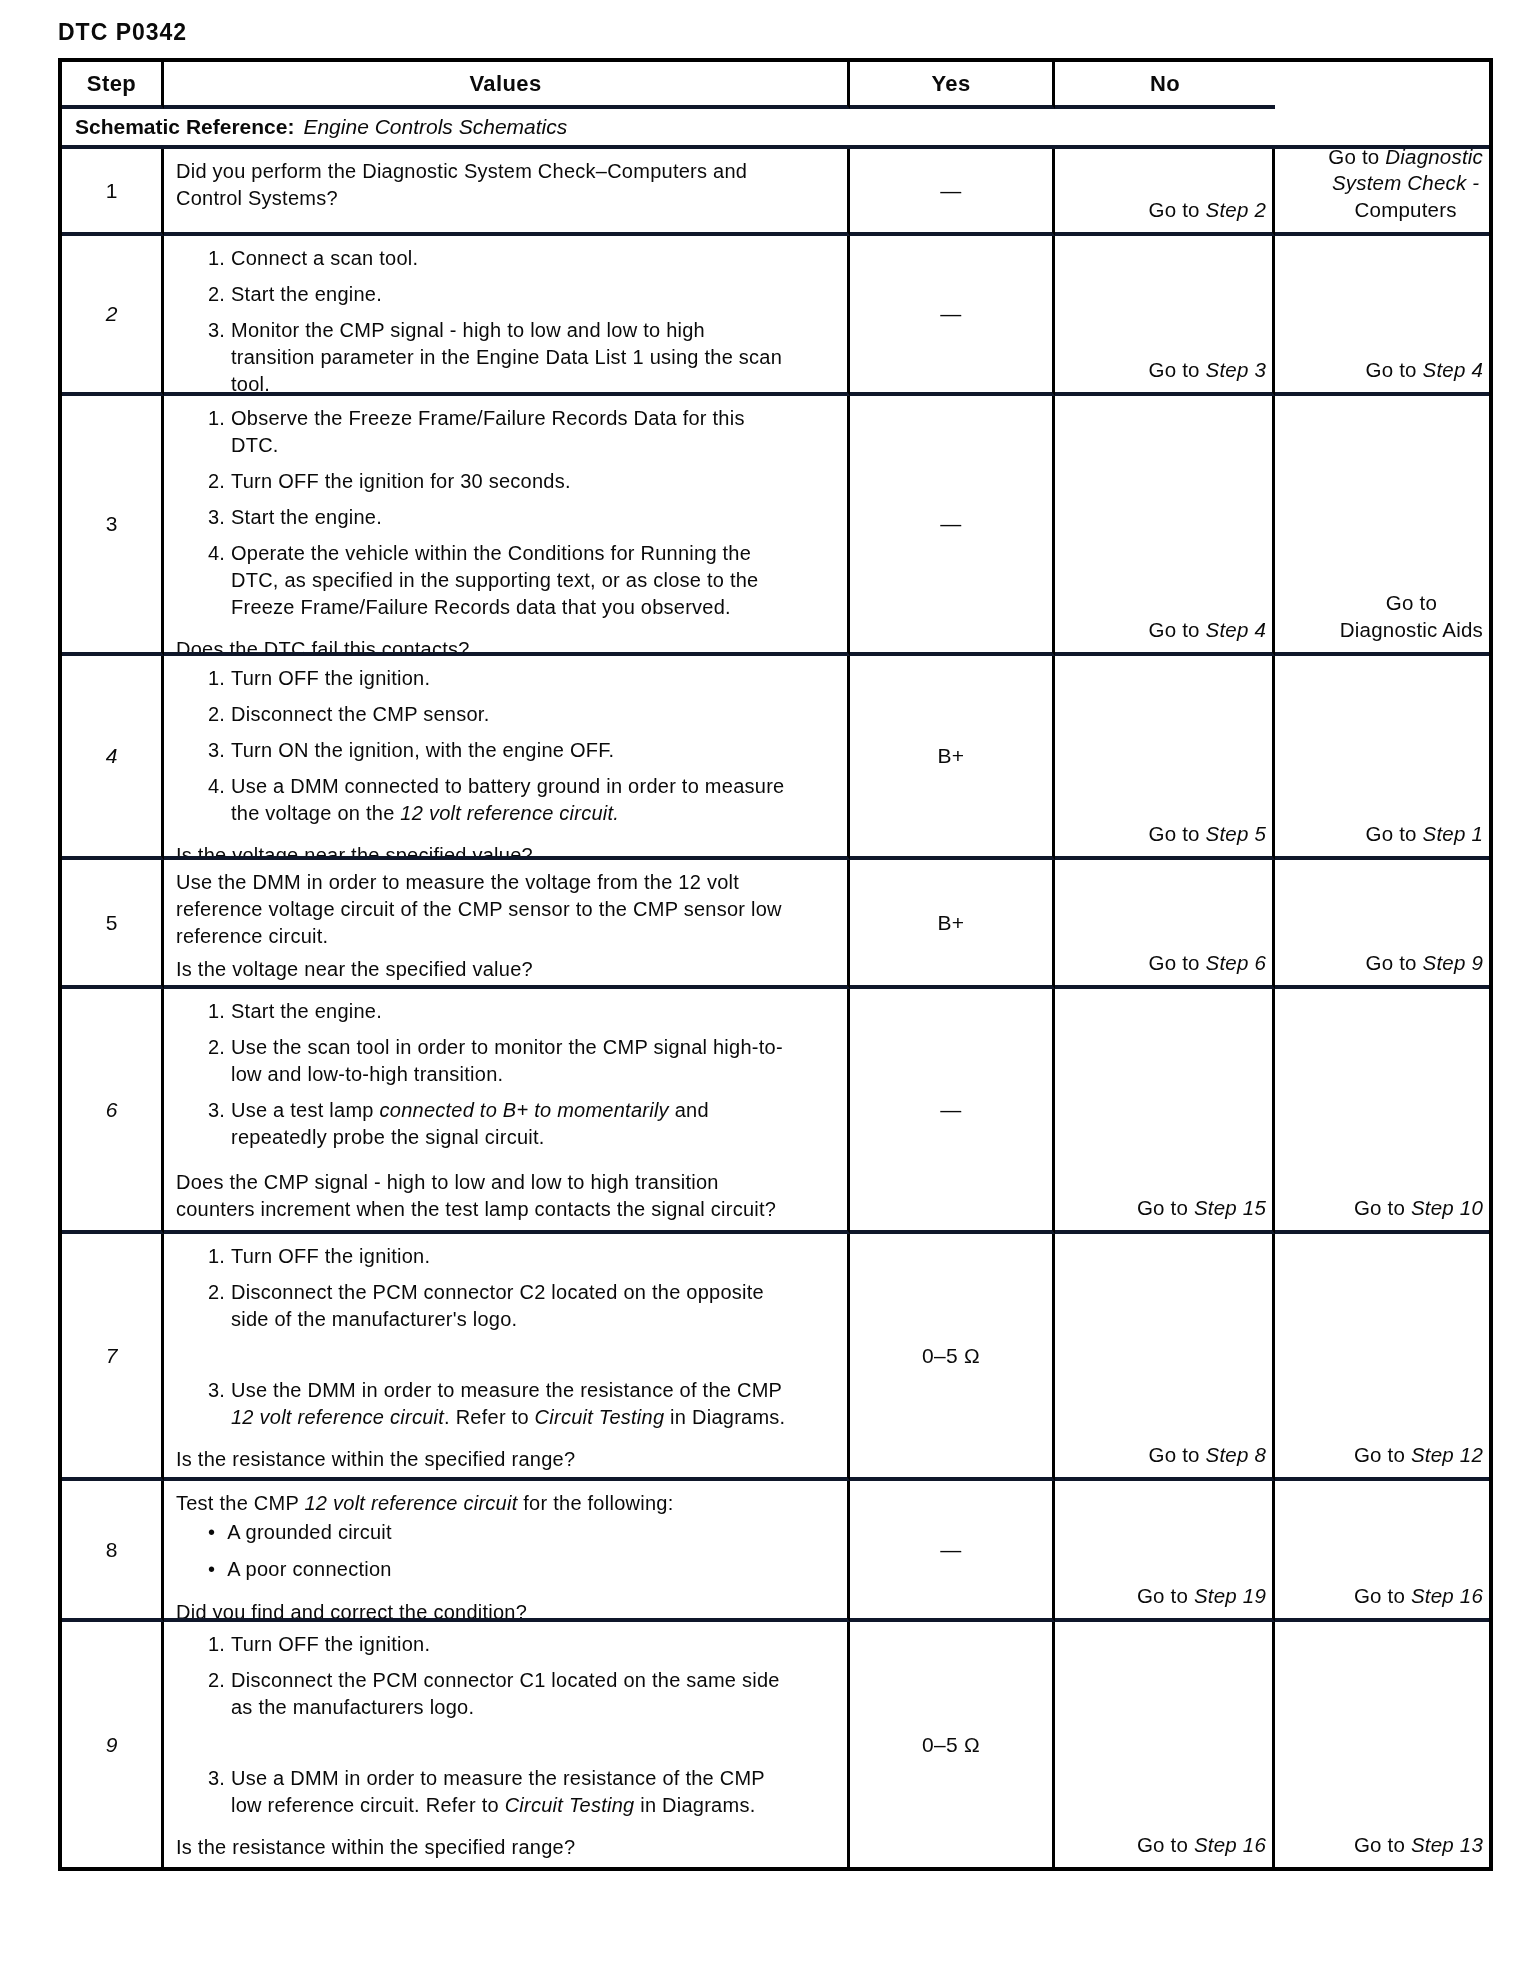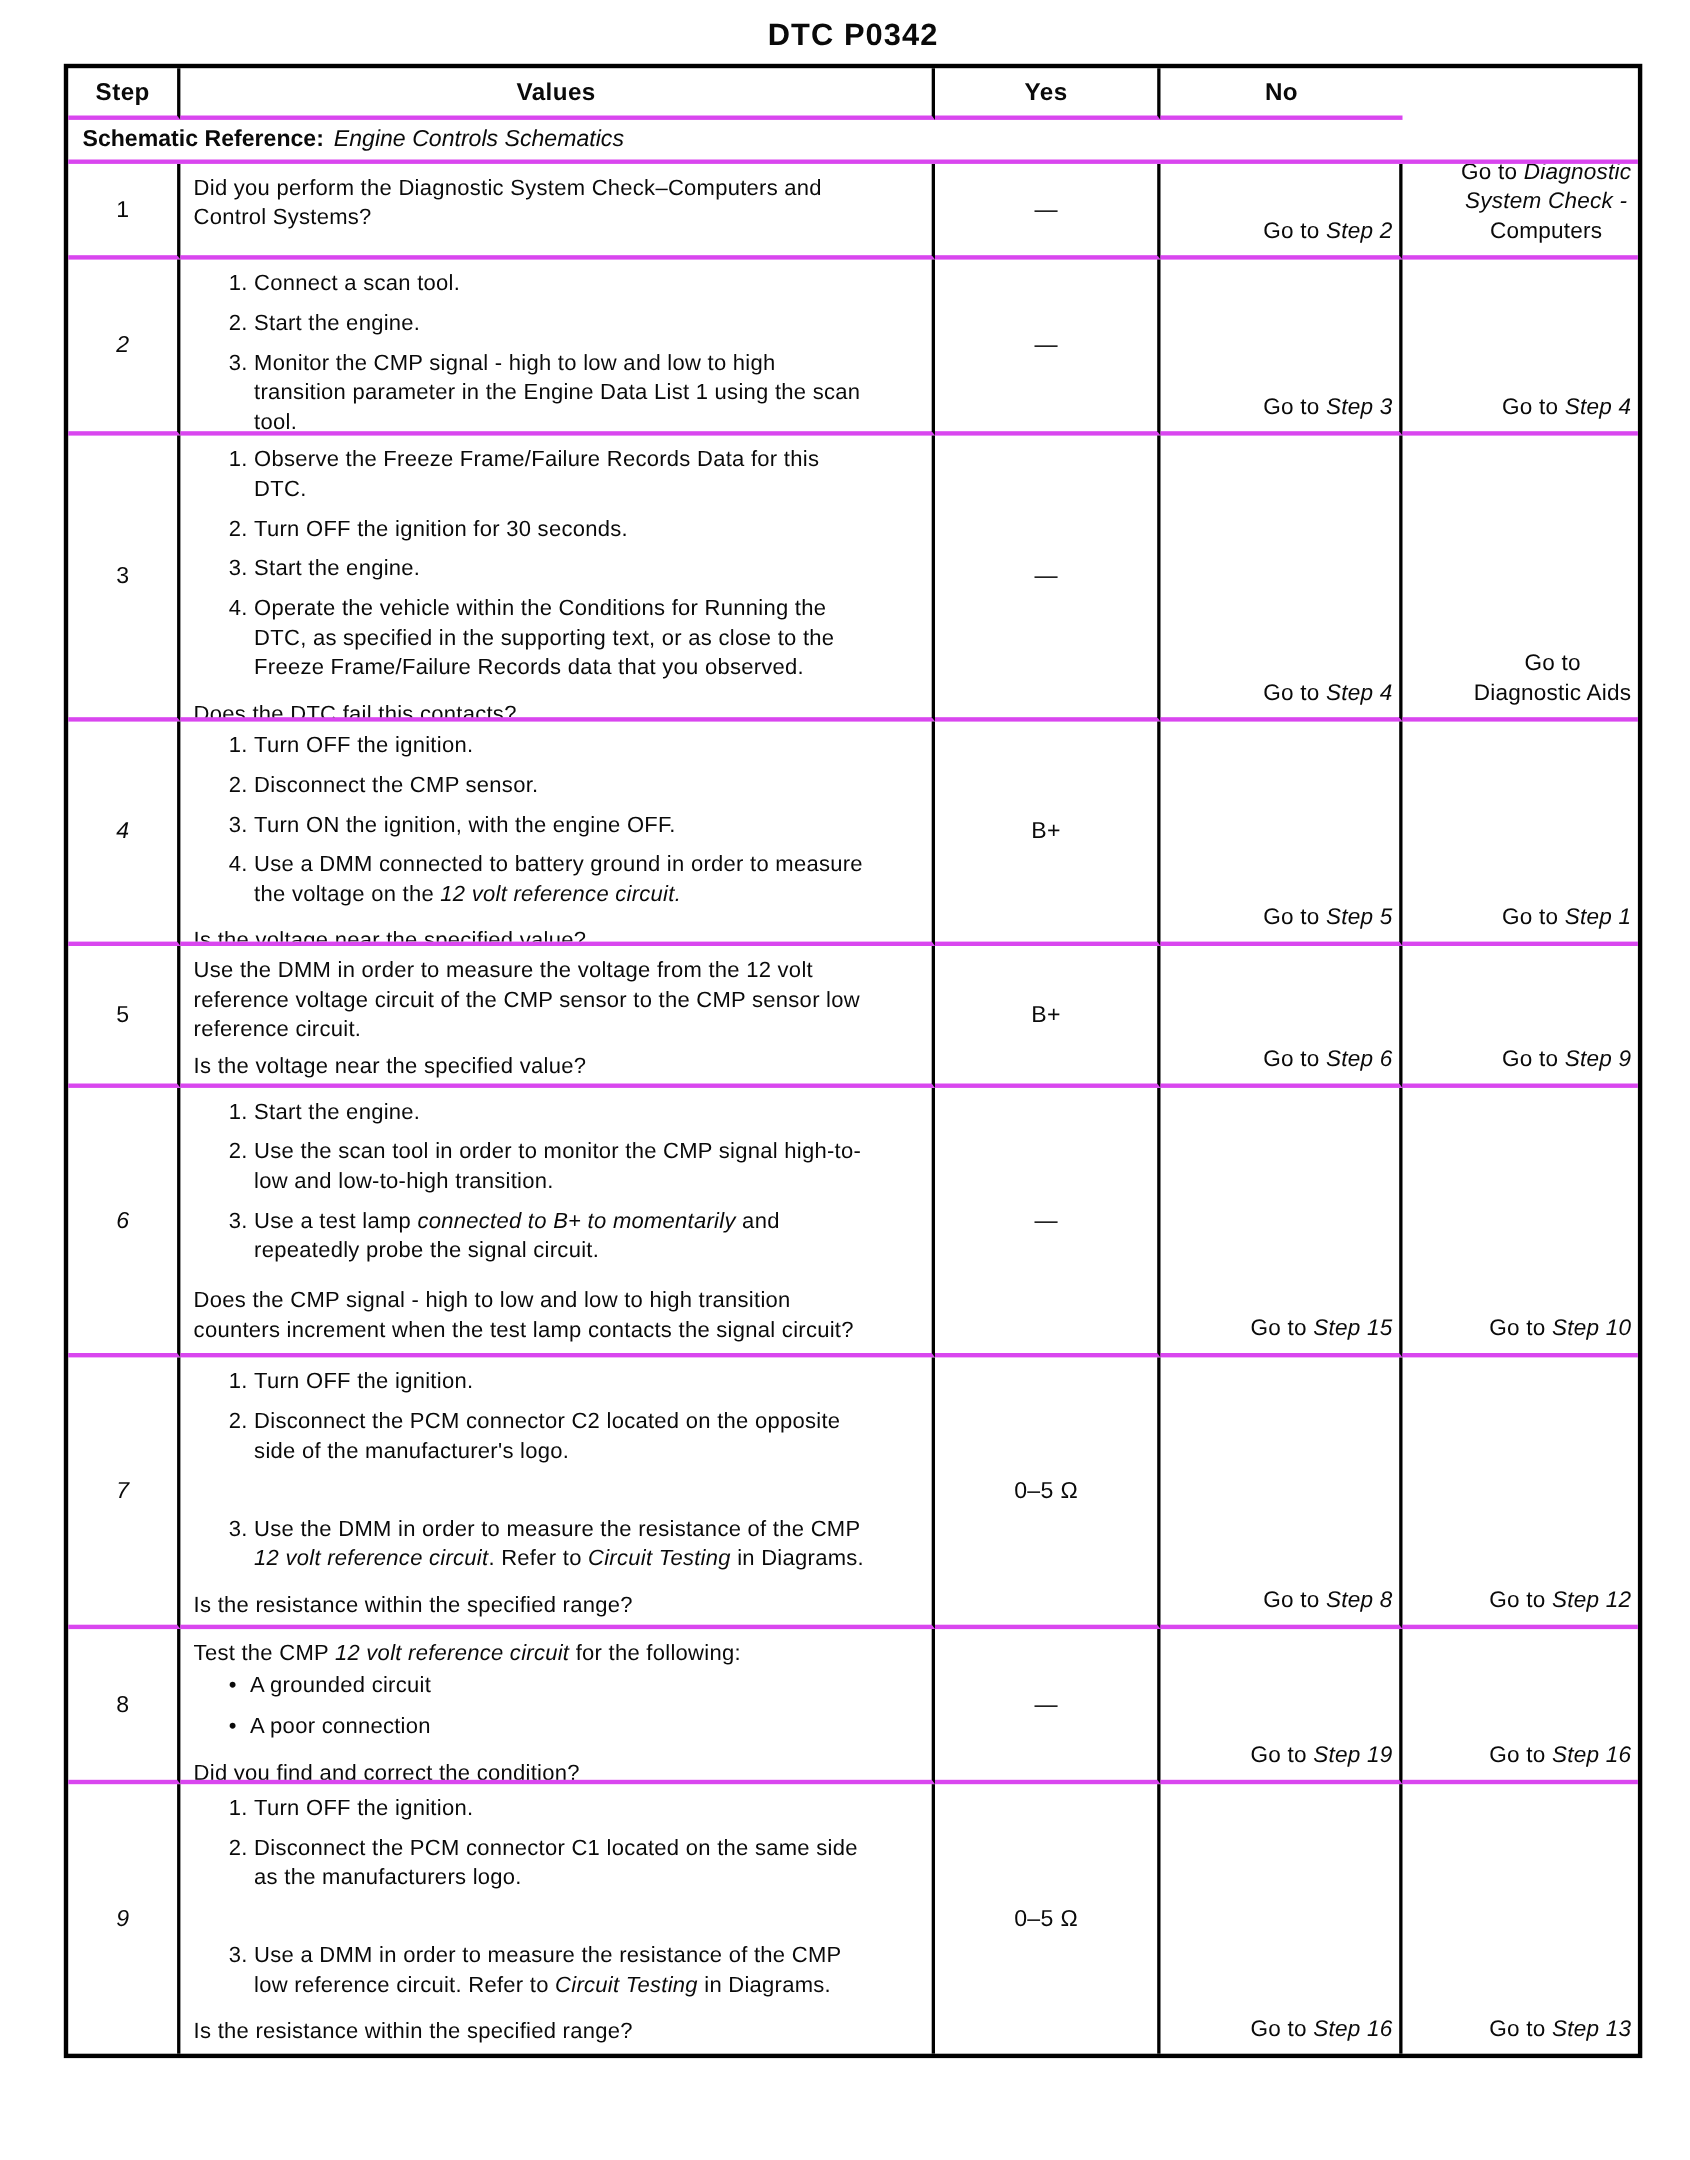--- a/index.html
+++ b/index.html
@@ -2,29 +2,29 @@
 <html><head>
 <meta charset="utf-8">
 <style>
   html,body { margin:0; padding:0; }
   body {
     width:1536px; height:1964px; background:#ffffff; color:#0a0a0a;
     font-family:"Liberation Sans", sans-serif;
     -webkit-font-smoothing:antialiased;
   }
   .title {
-    margin:18px 0 0 58px; width:1435px; text-align:center;
-    font-weight:bold; font-size:28px; letter-spacing:1px; line-height:28px;
+    margin:18px 0 0 58px; width:1435px; text-align:left;
+    font-weight:bold; font-size:23px; letter-spacing:1px; line-height:28px;
   }
   .tbl {
     margin:12px 0 0 58px; width:1435px; box-sizing:border-box;
     display:grid; grid-template-columns:102px 686px 205px 220px 214px;
     border:4px solid #000; background:#fff;
   }
-  .cell { box-sizing:border-box; border-right:3px solid #000; border-bottom:4px solid #d946ef; overflow:hidden; }
+  .cell { box-sizing:border-box; border-right:3px solid #000; border-bottom:4px solid #0f172a; overflow:hidden; }
   .cell.last { border-right:none; }
   .hdr {
     height:47px; display:flex; align-items:center; justify-content:center;
     font-weight:bold; font-size:22px; letter-spacing:0.4px;
   }
   .schem {
     grid-column:1 / -1; height:40px; display:flex; align-items:center;
     padding-left:13px; font-size:21px; border-right:none;
   }
   .schem .b { font-weight:bold; }

